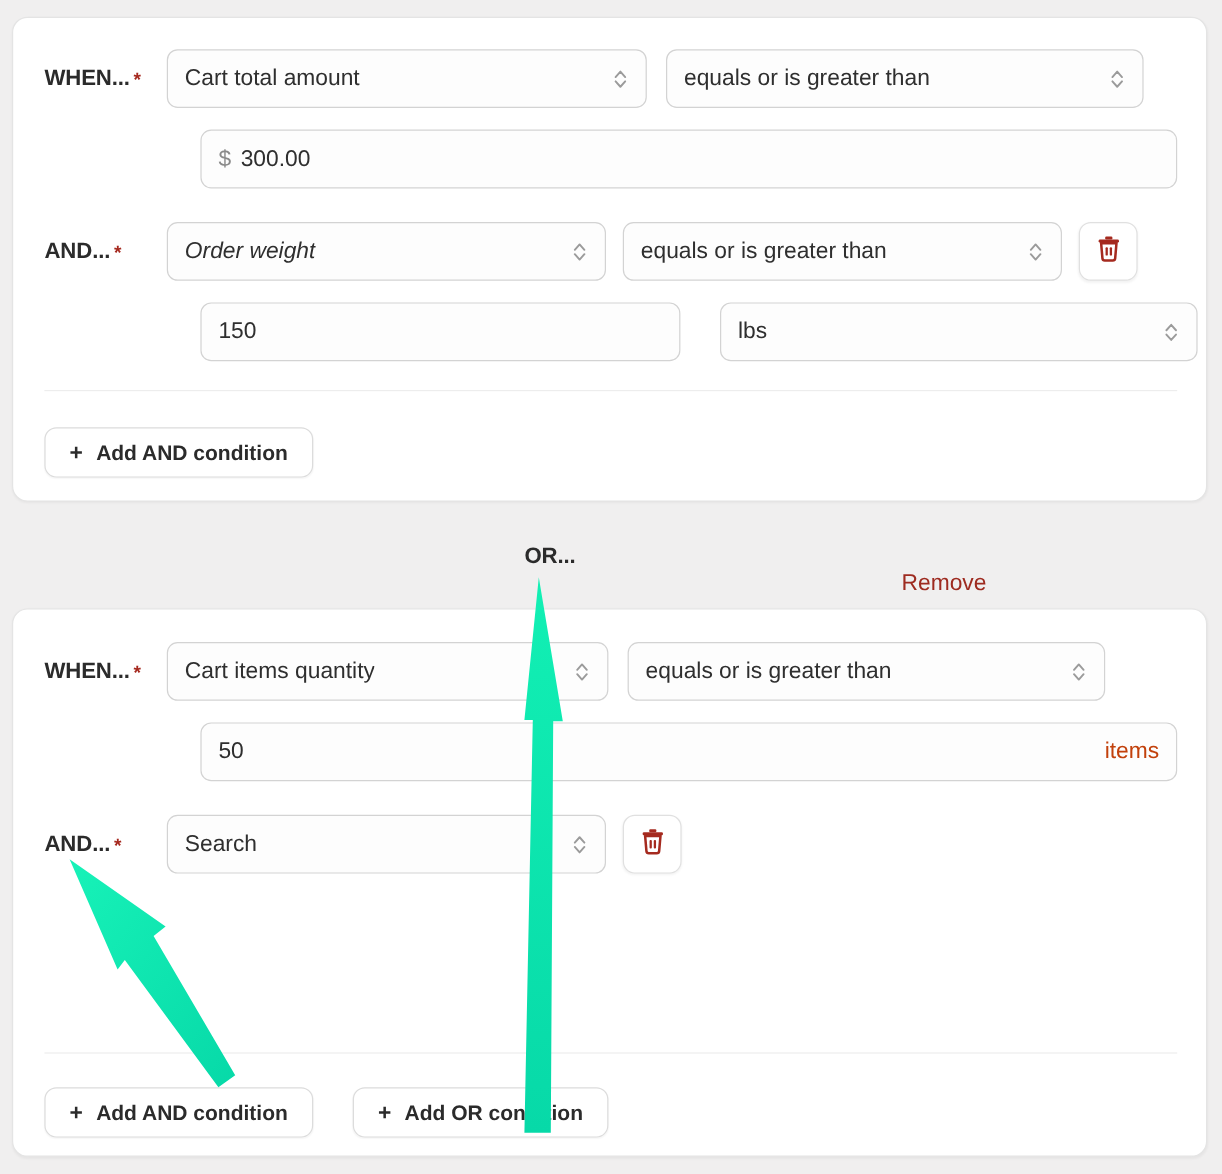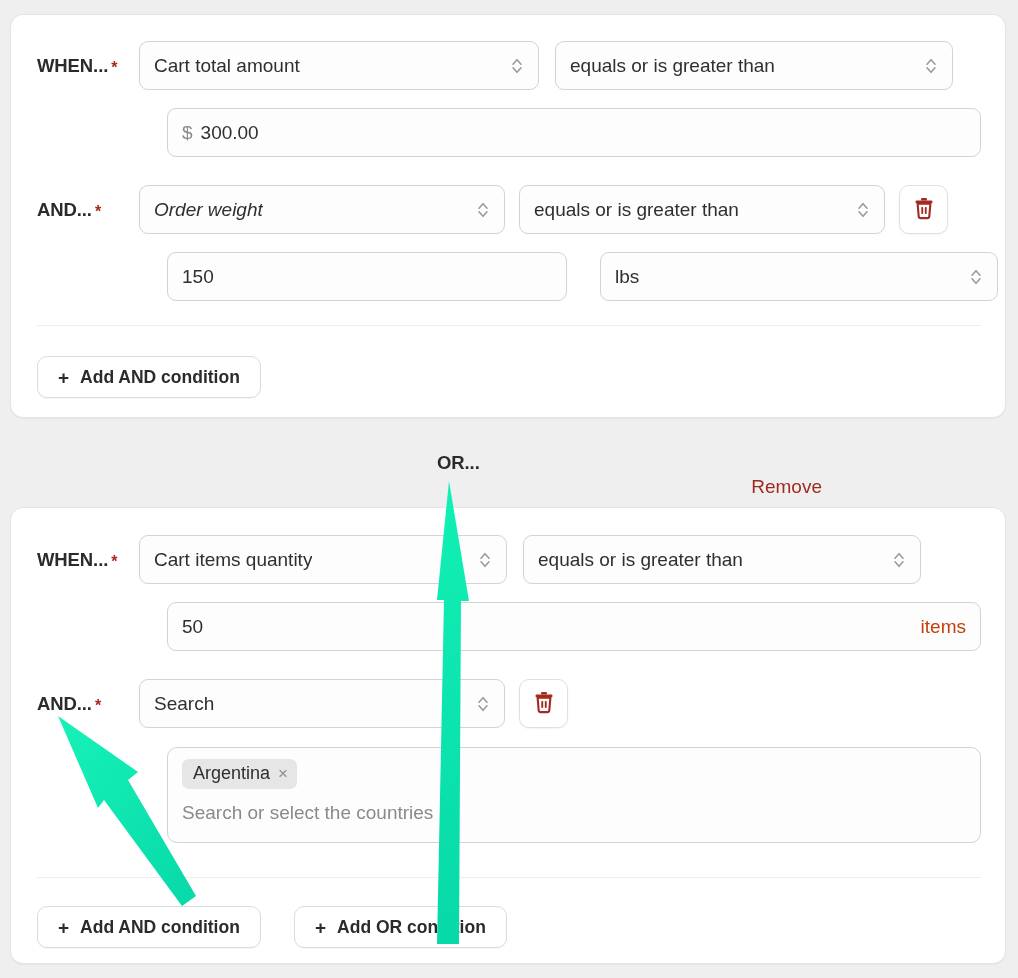--- a/index.html
+++ b/index.html
@@ -355,27 +355,20 @@
             <rect x="8" y="2" width="6" height="2.6" rx="1" fill="#a52a1f"></rect>
             <rect x="2.5" y="4.6" width="17" height="2.6" rx="1.2" fill="#a52a1f"></rect>
             <path d="M4.6 7.6 h12.8 l-1.1 12.7 a2 2 0 0 1 -2 1.8 h-6.6 a2 2 0 0 1 -2 -1.8 z" fill="none" stroke="#a52a1f" stroke-width="2.1" stroke-linejoin="round"></path>
             <rect x="8.3" y="11" width="1.9" height="7" rx="0.8" fill="#a52a1f"></rect>
             <rect x="11.8" y="11" width="1.9" height="7" rx="0.8" fill="#a52a1f"></rect>
           </svg>
         </span>
       </div>
     </div>
 
-    <div class="chipfield" style="left:156px; top:239px; width:814px; height:96px;">
-      <span class="chip">
-        <span>Argentina</span>
-        <span class="x">×</span>
-      </span>
-      <div class="chip-placeholder">Search or select the countries</div>
-    </div>
 
     <div class="divider" style="top:369px;"></div>
 
     <div class="addbtn" style="left:26px; top:398px;">
       <span class="plus">+</span>
       <span>Add AND condition</span>
     </div>
     <div class="addbtn" style="left:283px; top:398px;">
       <span class="plus">+</span>
       <span>Add OR condition</span>

